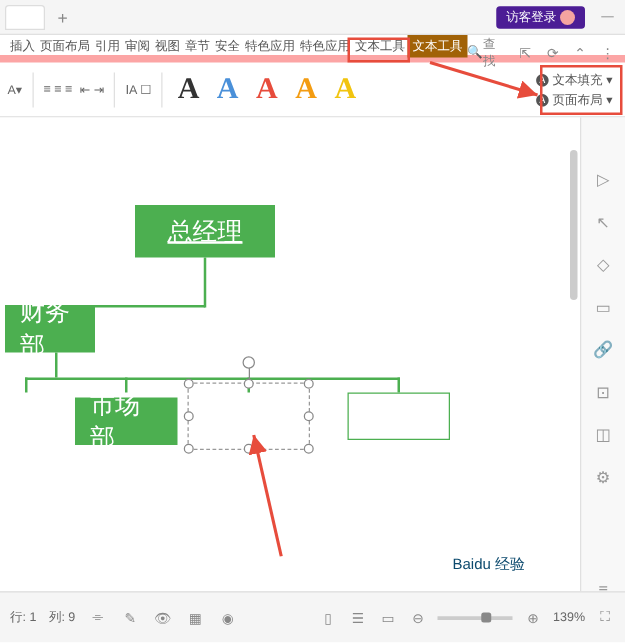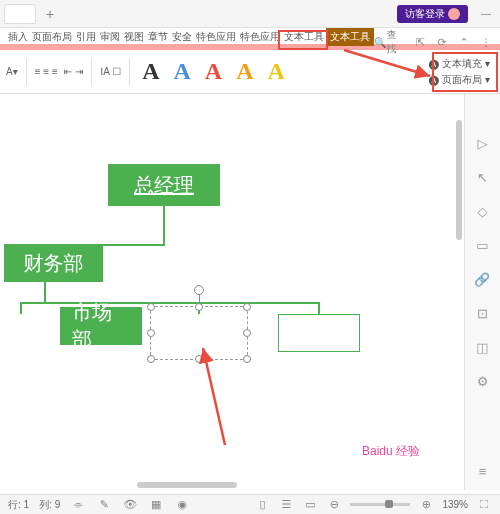--- a/index.html
+++ b/index.html
@@ -36,52 +36,52 @@
   .text-tools { margin-left: auto; display: flex; flex-direction: column; gap: 2px; font-size: 10px; color: #555; padding-right: 4px; }
   .text-tool-row { display: flex; align-items: center; gap: 3px; }
   
   .canvas { position: absolute; top: 94px; left: 0; right: 36px; bottom: 24px; background: #fff; overflow: hidden; }
   
   .sidepanel { position: absolute; top: 94px; right: 0; width: 36px; bottom: 24px; background: #f8f8f8; border-left: 1px solid #e0e0e0; display: flex; flex-direction: column; align-items: center; padding-top: 40px; gap: 16px; }
   .side-icon { width: 18px; height: 18px; display: flex; align-items: center; justify-content: center; color: #999; font-size: 13px; }
   
   .org-box { position: absolute; background: #4caf50; color: #fff; font-size: 20px; display: flex; align-items: center; justify-content: center; padding: 6px 12px; }
   .org-ceo { top: 70px; left: 108px; width: 112px; height: 42px; text-decoration: underline; }
-  .org-fin { top: 150px; left: 4px; width: 99px; height: 38px; }
+  .org-fin { top: 150px; left: 4px; width: 72px; height: 38px; }
   .org-pur { top: 220px; left: 0; width: 46px; height: 38px; padding: 6px 4px; }
-  .org-mkt { top: 213px; left: 60px; width: 82px; height: 38px; }
+  .org-mkt { top: 224px; left: 60px; width: 82px; height: 38px; }
   .org-prod { top: 220px; left: 158px; width: 82px; height: 38px; opacity: 0.9; }
   .org-empty { top: 220px; left: 278px; width: 82px; height: 38px; background: transparent; border: 1.5px solid #4caf50; }
   
   .org-line { position: absolute; background: #4caf50; }
   .line-v1 { top: 112px; left: 163px; width: 2px; height: 40px; }
   .line-h1 { top: 150px; left: 44px; width: 120px; height: 2px; }
   .line-v2 { top: 188px; left: 44px; width: 2px; height: 20px; }
   .line-h2 { top: 208px; left: 20px; width: 300px; height: 2px; }
   .line-v3 { top: 208px; left: 20px; width: 2px; height: 12px; }
   .line-v4 { top: 208px; left: 100px; width: 2px; height: 12px; }
   .line-v5 { top: 208px; left: 198px; width: 2px; height: 12px; }
   .line-v6 { top: 208px; left: 318px; width: 2px; height: 12px; }
   
   .sel-box { position: absolute; top: 212px; left: 150px; width: 98px; height: 54px; border: 1px dashed #999; pointer-events: none; z-index: 40; }
   .sel-handle { position: absolute; width: 8px; height: 8px; border: 1px solid #888; background: #fff; border-radius: 50%; }
   .rot-handle { position: absolute; top: -22px; left: 50%; margin-left: -5px; width: 10px; height: 10px; border: 1px solid #888; background: #fff; border-radius: 50%; }
   .rot-line { position: absolute; top: -14px; left: 50%; width: 1px; height: 14px; background: #888; }
   
-  .statusbar { position: absolute; bottom: 0; left: 0; right: 0; height: 20px; background: #f5f5f5; border-top: 1px solid #ddd; display: flex; align-items: center; padding: 0 8px; font-size: 10px; color: #666; gap: 10px; margin-top: 24px; }
+  .statusbar { position: absolute; bottom: 0; left: 0; right: 0; height: 41px; background: #f5f5f5; border-top: 1px solid #ddd; display: flex; align-items: center; padding: 0 8px; font-size: 10px; color: #666; gap: 10px; margin-top: 24px; }
   .sb-right { margin-left: auto; display: flex; align-items: center; gap: 8px; }
   .zoom-slider { width: 60px; height: 3px; background: #ccc; position: relative; }
   .zoom-thumb { position: absolute; top: -3px; left: 35px; width: 8px; height: 8px; background: #888; border-radius: 2px; }
   
   .scroll-v { position: absolute; right: 36px; top: 120px; bottom: 40px; width: 8px; }
   .scroll-thumb-v { position: absolute; top: 0; width: 6px; height: 120px; background: #ccc; border-radius: 3px; }
   .scroll-h { position: absolute; bottom: 24px; left: 0; right: 44px; height: 8px; }
   .scroll-thumb-h { position: absolute; left: 30%; width: 100px; height: 6px; background: #ccc; border-radius: 3px; }
   
-  .watermark { position: absolute; bottom: 30px; right: 44px; font-size: 12px; color: #ec4899; z-index: 5; }
+  .watermark { position: absolute; bottom: 30px; right: 44px; font-size: 12px; color: #0c4a6e; z-index: 5; }
 </style>
 </head>
 <body>
 
 <div class="titlebar">
   <div class="tab"></div>
   <div class="tab-add">+</div>
   <div class="titlebar-right">
     <div class="login-btn">
         <span>访客登录</span>

